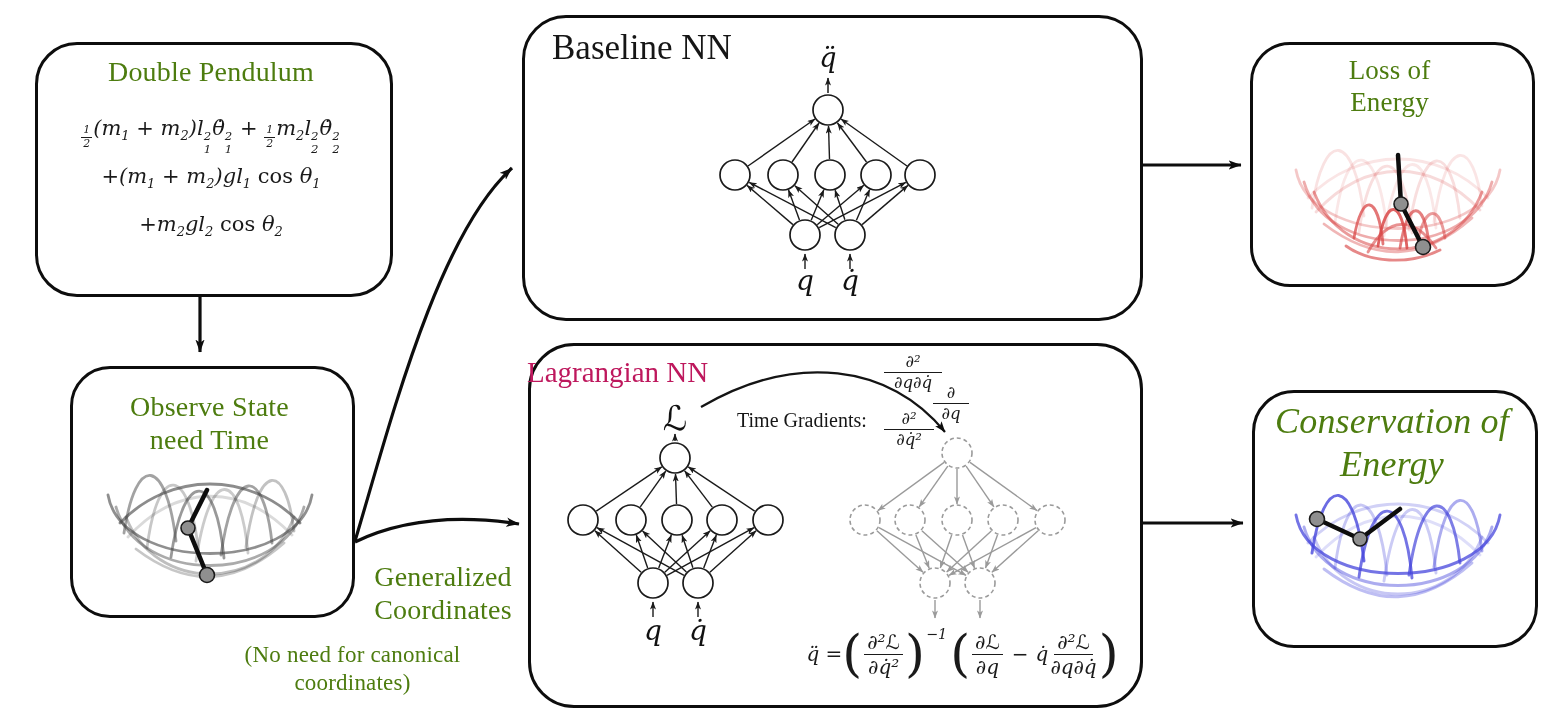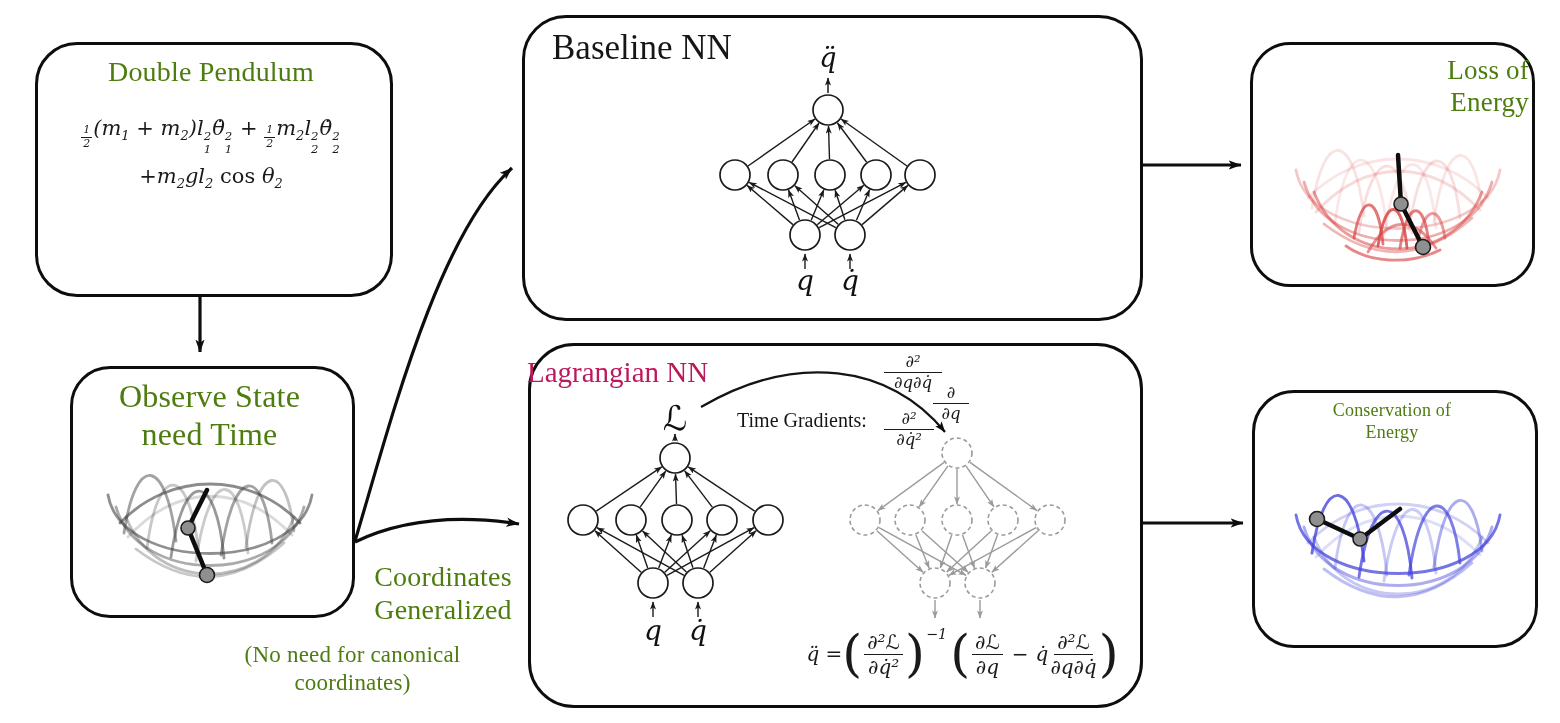--- a/index.html
+++ b/index.html
@@ -82,24 +82,25 @@
         </span> + <span class="hf">
           <span>1</span>
           <span>2</span>
         </span>m<sub>2</sub>l<span class="ss">
           <span>2</span>
           <span>2</span>
         </span>θ̇<span class="ss">
           <span>2</span>
           <span>2</span>
         </span></div>
+    <div>+(m<sub>1</sub> + m<sub>2</sub>)gl<sub>1</sub> <span class="rm">cos</span> θ<sub>1</sub></div>
     <div>+m<sub>2</sub>gl<sub>2</sub> <span class="rm">cos</span> θ<sub>2</sub></div>
   </div>
 
-  <div class="title" style="left:70px; top:378px; width:279px; font-size:32px; line-height:1.18;">
+  <div class="title" style="left:70px; top:390px; width:279px; font-size:28px; line-height:1.18;">
     <div>Observe State</div>
     <div>need Time</div>
   </div>
   <svg width="220" height="150" viewBox="0 0 220 150" style="left:100px; top:445px;">
     <g stroke="#454545" fill="none" stroke-width="2.8" stroke-linecap="round">
       <path d="M8,50 C22,128 198,128 212,50" stroke-opacity="0.60"></path>
       <path d="M16,62 C38,140 182,140 204,62" stroke-opacity="0.45"></path>
       <path d="M26,72 C55,148 165,148 194,72" stroke-opacity="0.35"></path>
       <path d="M24,88 C36,8 66,12 76,96" stroke-opacity="0.50"></path>
       <path d="M47,103 C58,16 90,20 99,110" stroke-opacity="0.30"></path>
@@ -242,21 +243,21 @@
         <span>∂²ℒ</span>
         <span>∂q̇²</span>
       </span><span class="bp">)</span><span class="exp">−1</span><span class="bp">(</span><span class="fr">
         <span>∂ℒ</span>
         <span>∂q</span>
       </span><span class="mo">−</span>q̇<span class="fr">
         <span>∂²ℒ</span>
         <span>∂q∂q̇</span>
       </span><span class="bp">)</span></div>
 
-  <div class="title" style="left:1250px; top:54px; width:279px; font-size:27px; line-height:1.2;text-align:right;">
+  <div class="title" style="left:1250px; top:54px; width:279px; font-size:27px; line-height:1.2;">
     <div>Loss of</div>
     <div>Energy</div>
   </div>
   <svg width="220" height="150" viewBox="0 0 220 150" style="left:1288px; top:120px;">
     <g stroke="#d94848" fill="none" stroke-width="2.8" stroke-linecap="round">
       <path d="M8,50 C22,128 198,128 212,50" stroke-opacity="0.30"></path>
       <path d="M16,62 C38,140 182,140 204,62" stroke-opacity="0.45"></path>
       <path d="M26,72 C55,148 165,148 194,72" stroke-opacity="0.55"></path>
       <path d="M24,88 C36,8 66,12 76,96" stroke-opacity="0.16"></path>
       <path d="M47,103 C58,16 90,20 99,110" stroke-opacity="0.13"></path>
@@ -274,21 +275,21 @@
       <path d="M58,126 C80,142 120,146 152,130" stroke-opacity="0.65"></path>
       <path d="M130,120 C138,84 152,86 157,118" stroke-opacity="0.55"></path>
     </g>
     <g>
       <path d="M110,35 L113,84 L135,127" stroke="#0d0d0d" stroke-width="4.5" fill="none" stroke-linecap="round"></path>
       <circle cx="113" cy="84" r="7" fill="#8f8f8f" stroke="#1a1a1a" stroke-width="1.6"></circle>
       <circle cx="135" cy="127" r="7.5" fill="#8f8f8f" stroke="#1a1a1a" stroke-width="1.6"></circle>
     </g>
   </svg>
 
-  <div class="title" style="left:1252px; top:400px; width:280px; font-size:18px; line-height:1.2;">
+  <div class="title" style="left:1252px; top:400px; width:280px; font-size:36px; line-height:1.2;font-style:italic;">
     <div>Conservation of</div>
     <div>Energy</div>
   </div>
   <svg width="220" height="150" viewBox="0 0 220 150" style="left:1288px; top:465px;">
     <g stroke="#4646dc" fill="none" stroke-width="2.9" stroke-linecap="round">
       <path d="M8,50 C22,128 198,128 212,50" stroke-opacity="0.75"></path>
       <path d="M16,62 C38,140 182,140 204,62" stroke-opacity="0.45"></path>
       <path d="M26,72 C55,148 165,148 194,72" stroke-opacity="0.30"></path>
       <path d="M24,88 C36,8 66,12 76,96" stroke-opacity="0.80"></path>
       <path d="M47,103 C58,16 90,20 99,110" stroke-opacity="0.30"></path>
@@ -301,21 +302,21 @@
       <path d="M36,104 C86,142 134,142 184,98" stroke-opacity="0.35"></path>
     </g>
     <g>
       <path d="M112,44 L72,74 L29,54" stroke="#0d0d0d" stroke-width="4.5" fill="none" stroke-linecap="round"></path>
       <circle cx="72" cy="74" r="7" fill="#8f8f8f" stroke="#1a1a1a" stroke-width="1.6"></circle>
       <circle cx="29" cy="54" r="7.5" fill="#8f8f8f" stroke="#1a1a1a" stroke-width="1.6"></circle>
     </g>
   </svg>
 
   <div class="title" style="left:352px; top:560px; width:182px; font-size:28px; line-height:1.18;">
+    <div>Generalized</div>
     <div>Coordinates</div>
-    <div>Generalized</div>
   </div>
   <div class="title" style="left:170px; top:641px; width:365px; font-size:23px; line-height:1.22;">
     <div>(No need for canonical</div>
     <div>coordinates)</div>
   </div>
 
 </div>
 
 </body></html>

